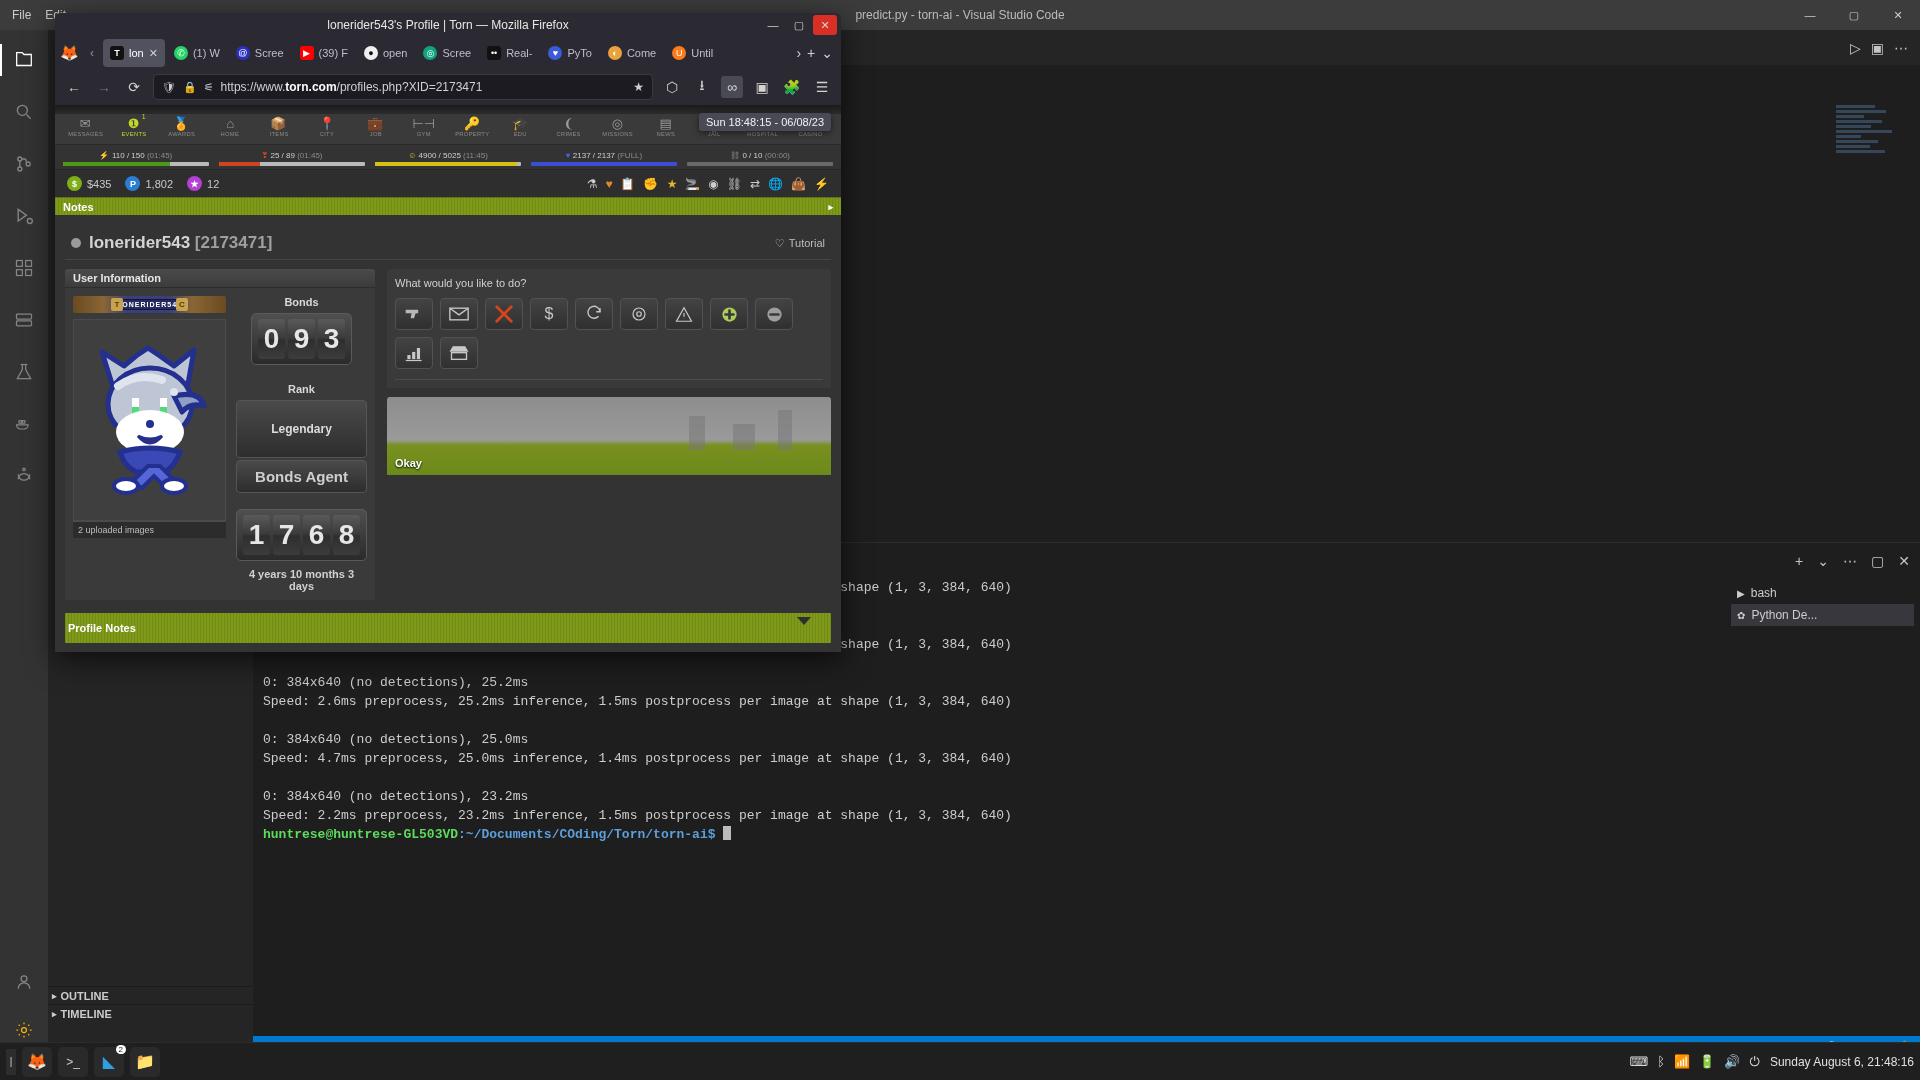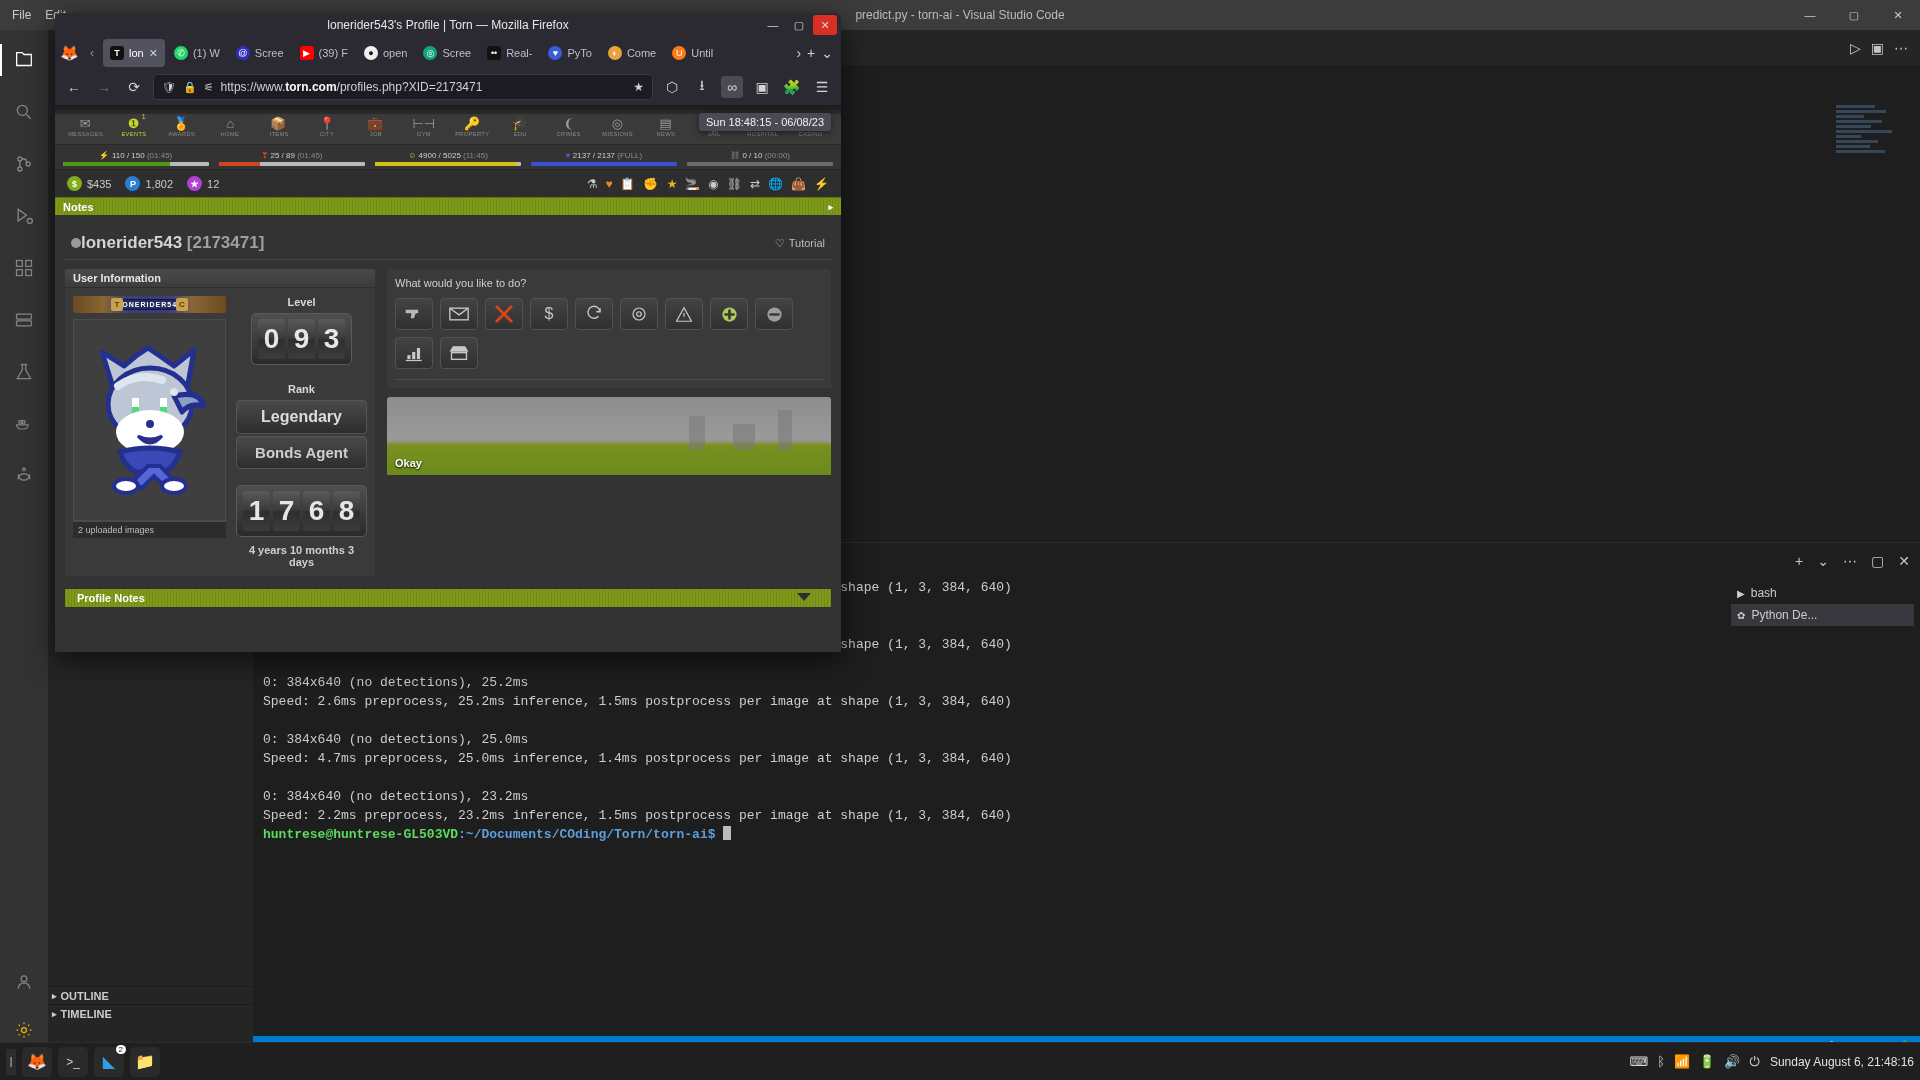--- a/index.html
+++ b/index.html
@@ -154,21 +154,21 @@
 
   .notes-bar {
     height:18px; background:#7f9a18;
     background-image:repeating-linear-gradient(90deg, rgba(0,0,0,.10) 0 1px, transparent 1px 3px);
     display:flex; align-items:center; padding:0 8px; color:#fff; font-size:11px; font-weight:bold;
     border-top:1px solid #5f7410;
   }
   .notes-bar .arrow { margin-left:auto; font-size:9px; }
 
   .torn-body { padding:10px 10px 0 10px; }
-  .profile-title { display:flex; align-items:center; padding:8px 6px 6px 6px; border-bottom:1px solid #454545; }
+  .profile-title { display:flex; align-items:center; gap:8px; padding:8px 6px 6px 6px; border-bottom:1px solid #454545; }
   .status-dot { width:10px; height:10px; border-radius:50%; background:#9a9a9a; }
   .profile-title h1 { font-size:17px; color:#d4d4d4; font-weight:bold; }
   .tutorial-link { margin-left:auto; font-size:11px; color:#bdbdbd; display:flex; align-items:center; gap:4px; }
 
   .cols { display:flex; gap:12px; padding-top:9px; }
   .col-left { width:310px; }
   .col-right { flex:1; }
   .card { background:#383838; border-radius:3px 3px 0 0; overflow:hidden; margin-bottom:9px; }
   .card-head {
     height:19px; background:linear-gradient(#4a4a4a,#3c3c3c); border-bottom:1px solid #2d2d2d;
@@ -196,44 +196,44 @@
     display:inline-flex; gap:3px; background:linear-gradient(#4f4f4f,#2a2a2a); padding:5px 6px;
     border-radius:5px; border:1px solid #5a5a5a;
   }
   .digit {
     width:27px; height:40px; background:linear-gradient(#5a5a5a 0%,#3a3a3a 48%,#2e2e2e 52%,#3c3c3c 100%);
     border-radius:3px; display:flex; align-items:center; justify-content:center;
     font-size:28px; font-weight:bold; color:#e6e6e6; font-family:"Liberation Sans", sans-serif;
   }
   .rank-pill {
     background:linear-gradient(#4a4a4a,#2d2d2d); border-radius:4px; border:1px solid #555;
-    padding:7px 0; font-size:16px; font-weight:bold; color:#dcdcdc; margin-bottom:2px;
+    padding:21px 0; font-size:12px; font-weight:bold; color:#dcdcdc; margin-bottom:2px;
   }
   .rank-pill.sub { font-size:15px; padding:7px 0; color:#cfcfcf; }
   .age-txt { font-size:11px; color:#d0d0d0; margin-top:7px; font-weight:bold; }
 
   .act-q { font-size:11px; color:#d0d0d0; margin-bottom:9px; }
   .act-grid { display:flex; flex-wrap:wrap; gap:7px; }
   .act-btn {
     width:38px; height:32px; background:linear-gradient(#434343,#303030);
     border:1px solid #525252; border-radius:4px; display:flex; align-items:center; justify-content:center;
     font-size:16px; color:#c7c7c7;
   }
   .act-sep { height:1px; background:#4d4d4d; margin:10px 0 0 0; }
   .status-img {
     height:78px; background:linear-gradient(#8d8d8d 0%, #9a9a9a 55%, #79901f 62%, #6b8a1c 100%);
     position:relative;
   }
   .status-img .bldg { position:absolute; bottom:32%; background:rgba(120,120,120,.55); }
   .status-txt { position:absolute; left:8px; bottom:6px; font-size:11px; font-weight:bold; color:#fff; text-shadow:0 1px 2px #000; }
 
   .pn-bar {
-    height:18px; background:#7f9a18;
+    height:30px; background:#7f9a18;
     background-image:repeating-linear-gradient(90deg, rgba(0,0,0,.10) 0 1px, transparent 1px 3px);
-    display:flex; align-items:center; padding:0 12px; color:#fff; font-size:11px; font-weight:bold;
+    display:flex; align-items:center; padding:0 3px; color:#fff; font-size:11px; font-weight:bold;
     margin:4px 10px 0 10px; position:relative;
   }
   .pn-tri { position:absolute; right:20px; top:4px; width:0;height:0;border-left:7px solid transparent;border-right:7px solid transparent;border-top:8px solid #2f2f2f; }
 
   
   #taskbar {
     position:absolute; left:0; right:0; bottom:0; height:38px; background:#1f1f1f;
     display:flex; align-items:center; padding:0 6px; gap:6px; z-index:80;
     border-top:1px solid #2c2c2c;
   }
@@ -725,21 +725,21 @@
                       <path d="M30 112 q30 -8 60 0 q-6 16 -16 20 l-28 0 q-12 -6 -16 -20z" fill="#3a49b5" stroke="#23308f" stroke-width="5"></path>
                       <path d="M58 126 l-16 16 l10 6 l12 -12 l12 12 l10 -6 l-16 -16z" fill="#5566d8" stroke="#23308f" stroke-width="4"></path>
                       <ellipse cx="36" cy="146" rx="12" ry="7" fill="#ffffff" stroke="#23308f" stroke-width="4"></ellipse>
                       <ellipse cx="84" cy="146" rx="12" ry="7" fill="#ffffff" stroke="#23308f" stroke-width="4"></ellipse>
                     </svg>
                   </div>
                   <div class="img-count">2 uploaded images</div>
                 </div>
 
                 <div class="lvl-col">
-                  <div class="lvl-label">Level</div>
+                  <div class="lvl-label">Bonds</div>
                   <div class="digit-box">
                     <span class="digit">0</span>
                     <span class="digit">9</span>
                     <span class="digit">3</span>
                   </div>
                   <div class="lvl-label" style="margin-top:18px;">Rank</div>
                   <div class="rank-pill">Legendary</div>
                   <div class="rank-pill sub">Bonds Agent</div>
                   <div class="digit-box" style="margin-top:14px;">
                     <span class="digit">1</span>

